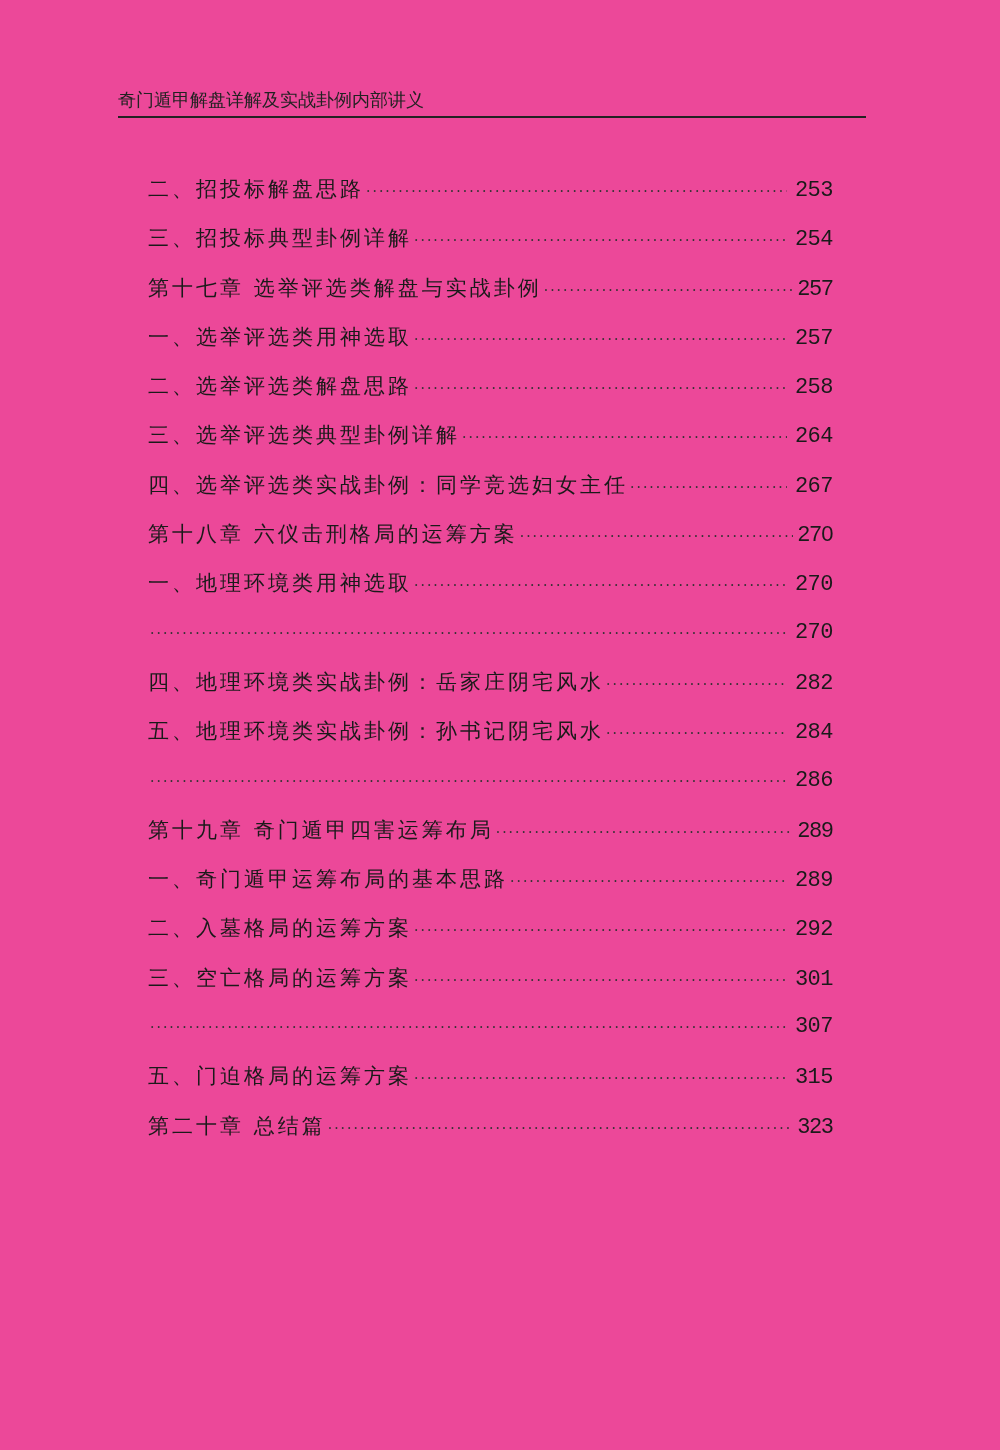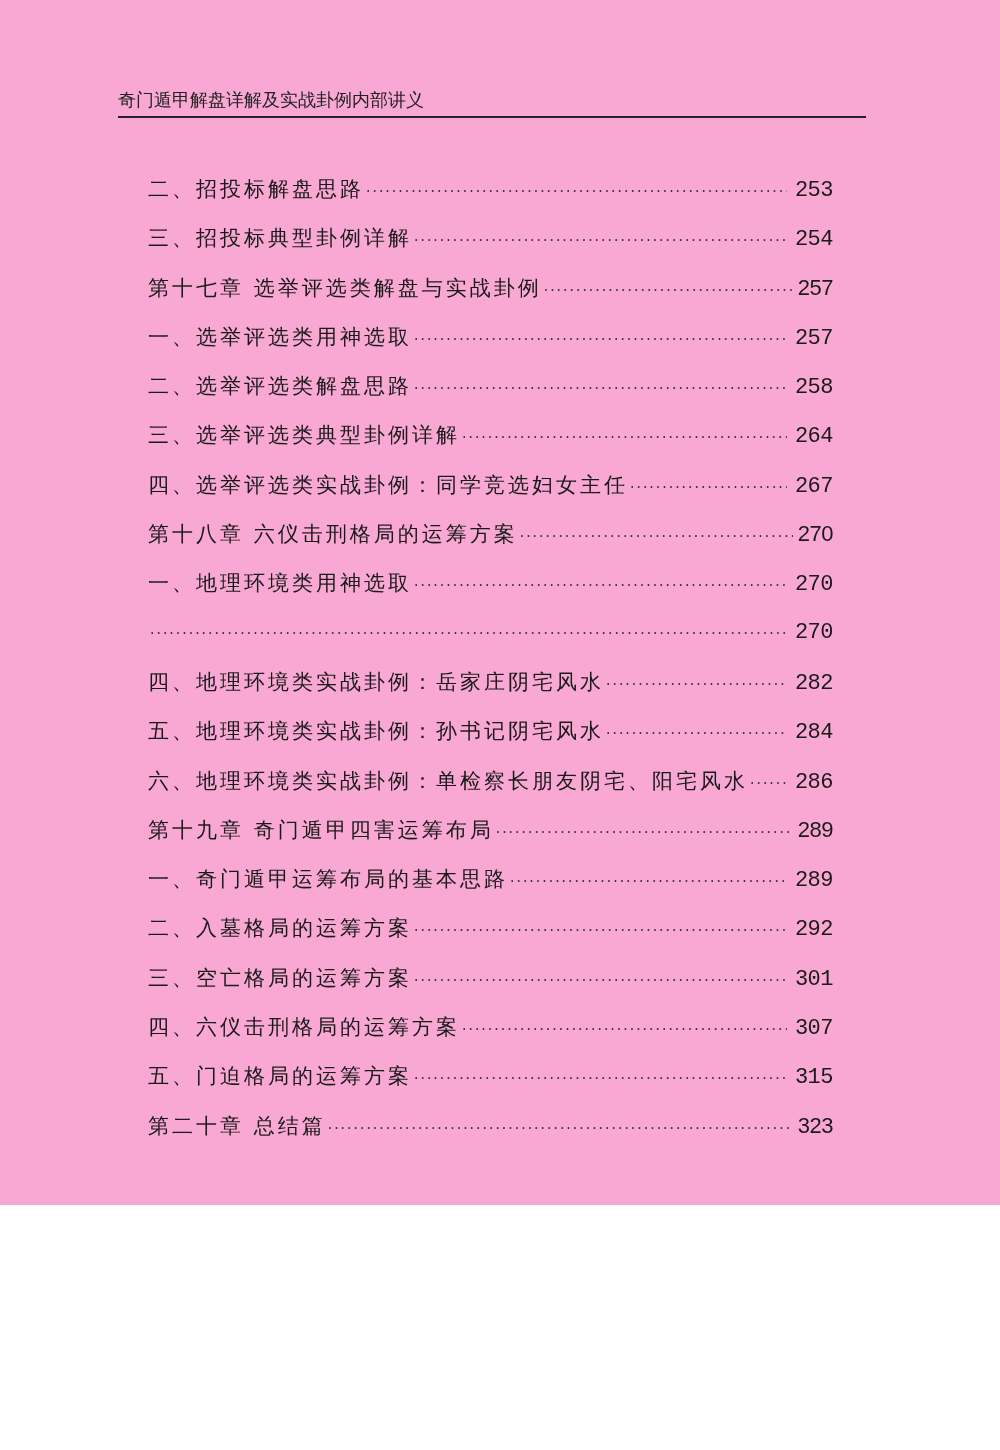--- a/index.html
+++ b/index.html
@@ -11,22 +11,22 @@
       width: 1000px;
       height: 1450px;
       position: relative;
       overflow: hidden;
       font-family: "DejaVu Serif", "Liberation Serif", serif;
       color: #1a1a1a;
     }
     .page {
       position: absolute;
       left: 0; top: 0;
-      width: 1000px; height: 1205px;
-      background: #f9a8d4;
+      width: 1000px; height: 1450px;
+      background: #ec4899;
     }
     .running-header {
       position: absolute;
       left: 118px;
       top: 88px;
       font-family: "DejaVu Sans", "Liberation Sans", sans-serif;
       font-size: 18px;
       letter-spacing: 0px;
       color: #222;
     }
@@ -142,21 +142,20 @@
       <span class="toc-title">四、地理环境类实战卦例：岳家庄阴宅风水</span>
       <span class="toc-leader"></span>
       <span class="toc-page">282</span>
     </div>
     <div class="toc-entry section">
       <span class="toc-title">五、地理环境类实战卦例：孙书记阴宅风水</span>
       <span class="toc-leader"></span>
       <span class="toc-page">284</span>
     </div>
     <div class="toc-entry section">
-      <span class="toc-title">六、地理环境类实战卦例：单检察长朋友阴宅、阳宅风水</span>
       <span class="toc-leader"></span>
       <span class="toc-page">286</span>
     </div>
     <div class="toc-entry chapter">
       <span class="toc-title">第十九章 奇门遁甲四害运筹布局</span>
       <span class="toc-leader"></span>
       <span class="toc-page">289</span>
     </div>
     <div class="toc-entry section">
       <span class="toc-title">一、奇门遁甲运筹布局的基本思路</span>
@@ -167,21 +166,20 @@
       <span class="toc-title">二、入墓格局的运筹方案</span>
       <span class="toc-leader"></span>
       <span class="toc-page">292</span>
     </div>
     <div class="toc-entry section">
       <span class="toc-title">三、空亡格局的运筹方案</span>
       <span class="toc-leader"></span>
       <span class="toc-page">301</span>
     </div>
     <div class="toc-entry section">
-      <span class="toc-title">四、六仪击刑格局的运筹方案</span>
       <span class="toc-leader"></span>
       <span class="toc-page">307</span>
     </div>
     <div class="toc-entry section">
       <span class="toc-title">五、门迫格局的运筹方案</span>
       <span class="toc-leader"></span>
       <span class="toc-page">315</span>
     </div>
     <div class="toc-entry chapter">
       <span class="toc-title">第二十章 总结篇</span>

